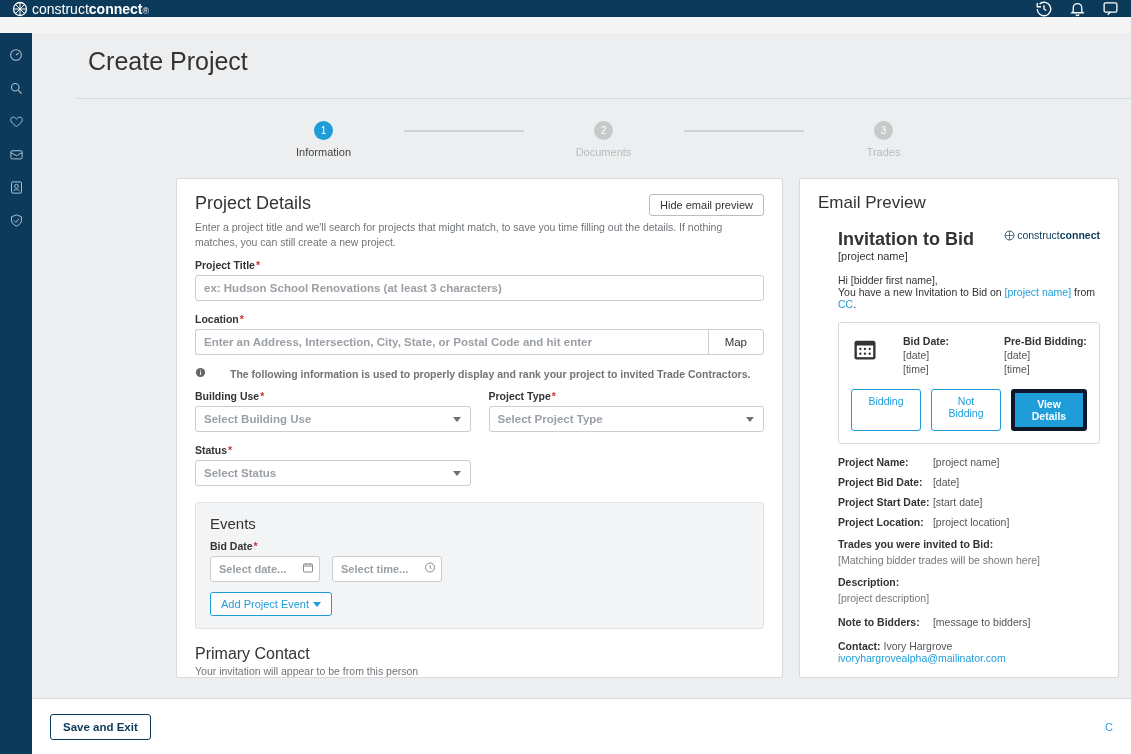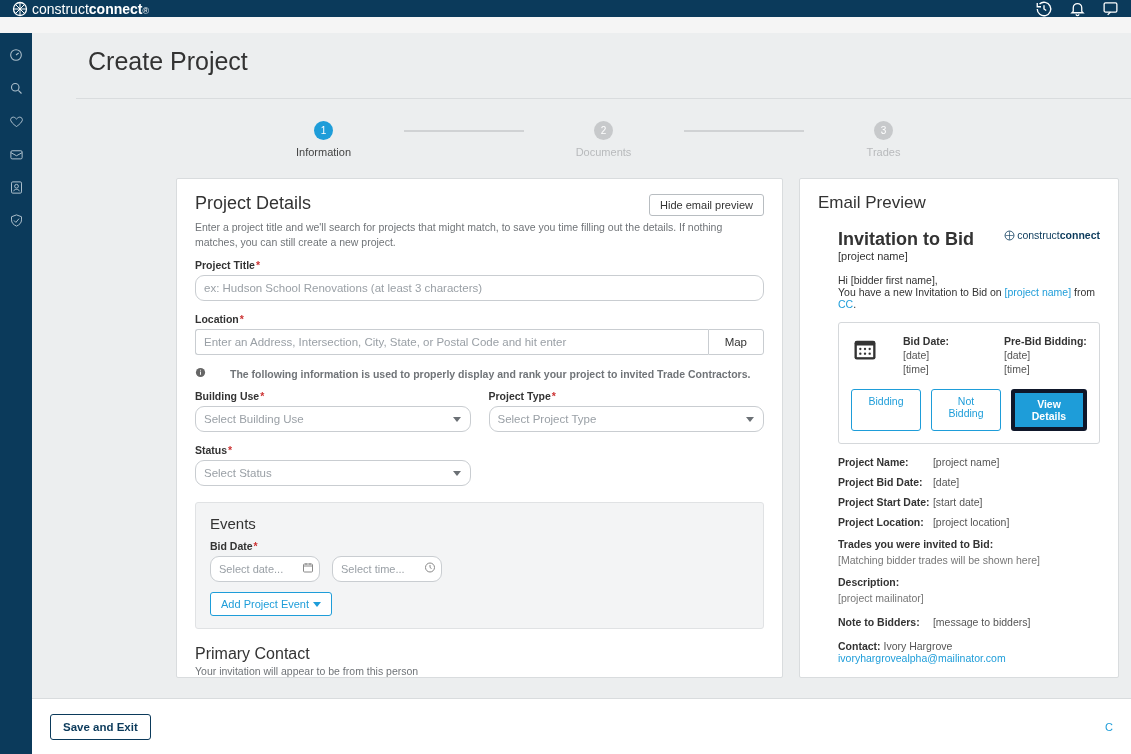--- a/index.html
+++ b/index.html
@@ -34,22 +34,22 @@
   .panel-left { flex: 1 1 640px; padding: 14px 18px 18px; height: 500px; overflow: hidden; }
   .panel-right { flex: 0 0 320px; padding: 14px 18px 18px; height: 500px; overflow: hidden; }
 
   .section-title { font-size: 18px; font-weight: 400; color: #333; margin-bottom: 2px; }
   .panel-left .header-row { display: flex; justify-content: space-between; align-items: center; }
   .hide-btn { border: 1px solid #b8bdc1; background: #fff; padding: 4px 10px; font-size: 11px; border-radius: 3px; color: #333; cursor: pointer; }
   .helper { font-size: 10.5px; color: #707478; margin: 4px 0 10px; line-height: 1.4; }
 
   .field-label { font-size: 10.5px; font-weight: 600; color: #333; margin-bottom: 4px; display: block; }
   .req::after { content: "*"; color: #c33; margin-left: 1px; }
-  .text-input, .select { width: 100%; border: 1px solid #c9cdd1; border-radius: 9px; padding: 6px 8px; font-size: 11.5px; color: #333; background: #fff; }
-  .text-input::placeholder, .select.placeholder { color: #9aa0a6; }
+  .text-input, .select { width: 100%; border: 1px solid #c9cdd1; border-radius: 3px; padding: 6px 8px; font-size: 11.5px; color: #333; background: #fff; }
+  .text-input::placeholder, .select.placeholder { color: #9aa0a6; font-weight: bold; }
   .row { display: flex; gap: 18px; }
   .col { flex: 1; }
   .field { margin-bottom: 12px; }
 
   .loc-row { display: flex; }
   .loc-row .text-input { border-radius: 3px 0 0 3px; border-right: none; }
   .map-btn { border: 1px solid #c9cdd1; border-radius: 0 3px 3px 0; background: #fff; padding: 0 16px; font-size: 11.5px; color: #333; cursor: pointer; }
 
   .info-line { font-size: 10.5px; color: #707478; display: flex; align-items: center; gap: 24px; margin: 4px 0 10px; font-weight: bold; }
 
@@ -359,21 +359,21 @@
         <div class="details">
           <div class="drow"><span class="dk">Project Name:</span> <span class="dv">[project name]</span></div>
           <div class="drow"><span class="dk">Project Bid Date:</span> <span class="dv">[date]</span></div>
           <div class="drow"><span class="dk">Project Start Date:</span> <span class="dv">[start date]</span></div>
           <div class="drow"><span class="dk">Project Location:</span> <span class="dv">[project location]</span></div>
 
           <div class="block-label">Trades you were invited to Bid:</div>
           <div class="muted">[Matching bidder trades will be shown here]</div>
 
           <div class="block-label">Description:</div>
-          <div class="muted">[project mailinator]</div>
+          <div class="muted">[project description]</div>
 
           <div class="drow" style="margin-top:12px"><span class="dk">Note to Bidders:</span> <span class="dv">[message to bidders]</span></div>
 
           <div style="margin-top:12px">
             <span class="dk" style="min-width:auto">Contact:</span> <span class="dv">Ivory Hargrove</span><br>
             <span class="linky">ivoryhargrovealpha@mailinator.com</span><br>
           </div>
         </div>
       </div>
     </div>

